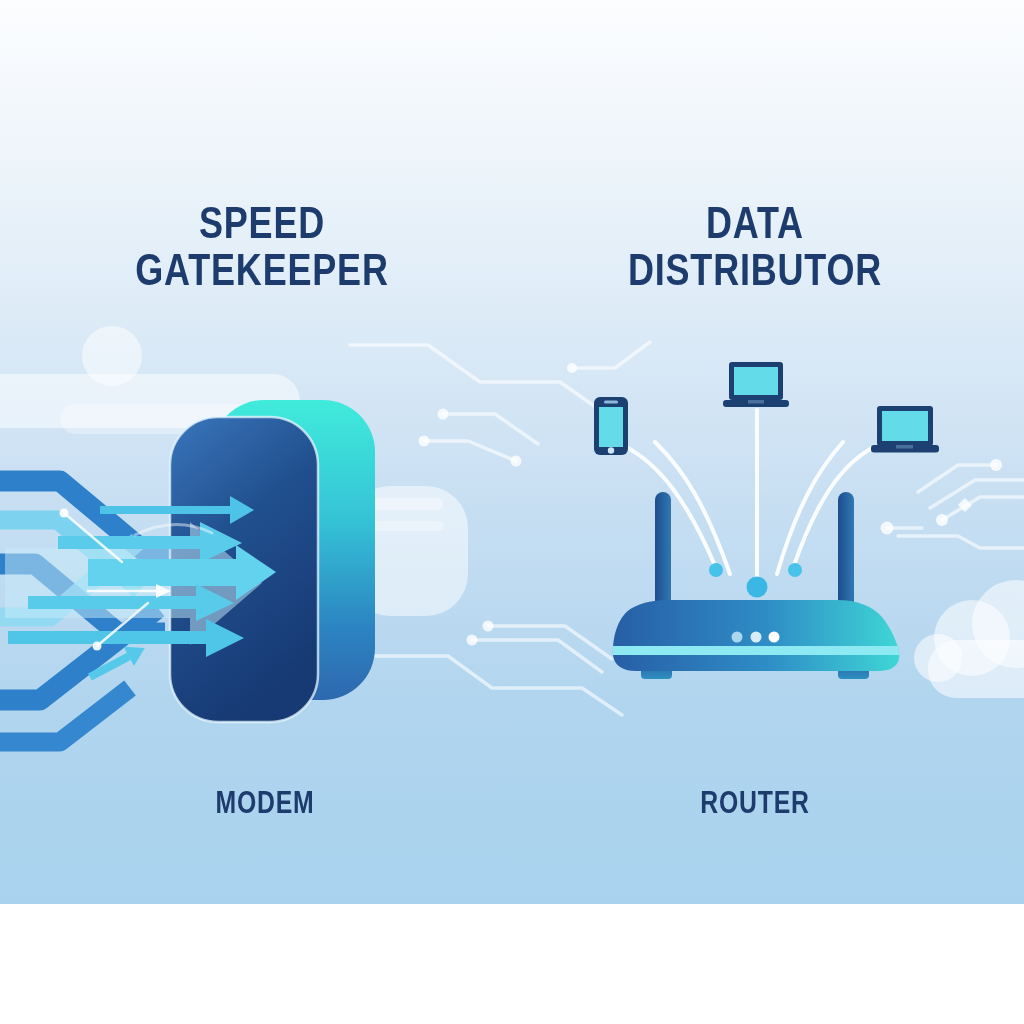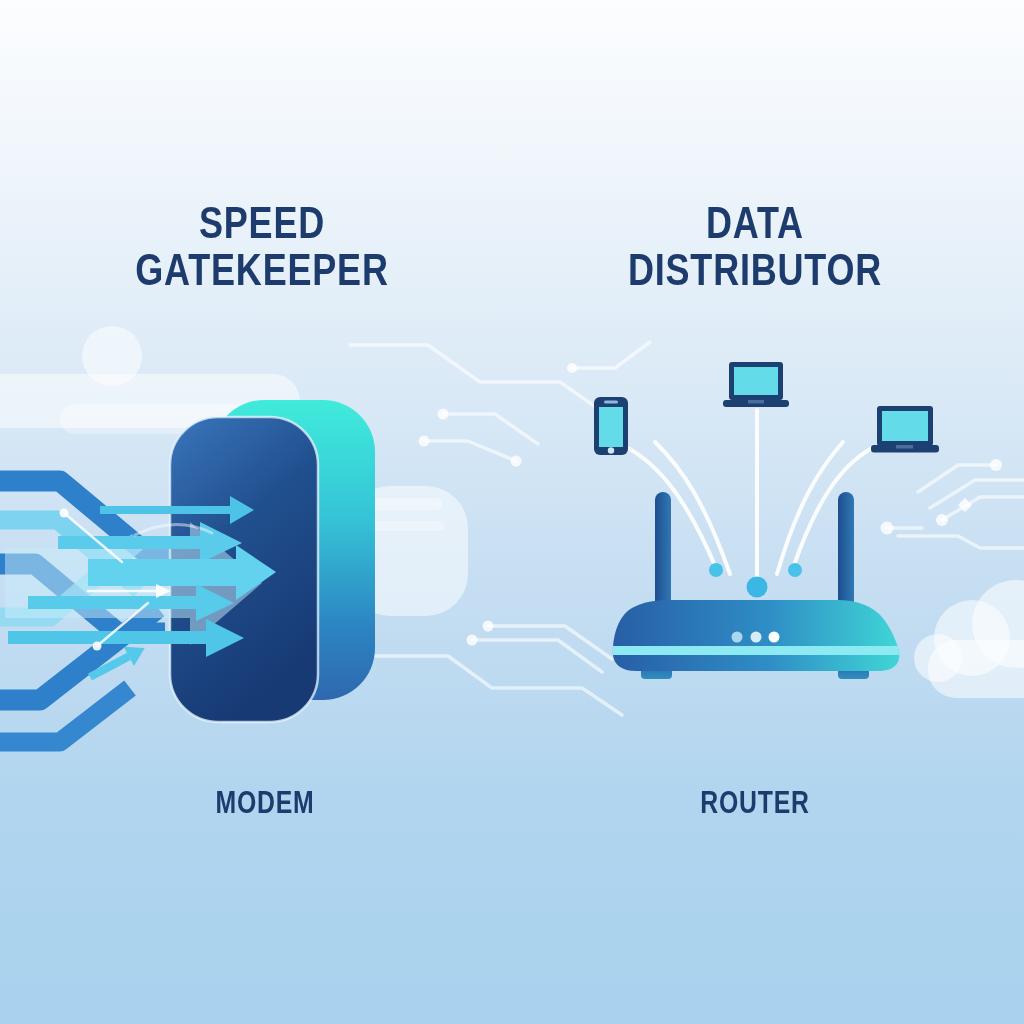--- a/index.html
+++ b/index.html
@@ -1,17 +1,17 @@
 <!DOCTYPE html>
 <html><head>
 <meta charset="utf-8">
 <style>
   html,body{margin:0;padding:0;background:#ffffff;}
   .canvas{
-    position:relative;width:1024px;height:1024px;overflow:hidden;
+    position:relative;width:1024px;height:904px;overflow:hidden;
     font-family:"Liberation Sans",sans-serif;
     background:linear-gradient(180deg,#fcfdff 0%,#f0f6fb 15%,#ddebf7 35%,#c6def2 57%,#b1d5ef 78%,#a8d2ee 100%);
     text-decoration:underline;
   }
   .scene{position:absolute;left:0;top:0;}
   .title{
     position:absolute;text-align:center;color:#1d3c6d;font-weight:700;
     font-size:45px;line-height:1.05;letter-spacing:1px;transform:scaleX(.8);
   }
   .title .line{display:block;}

